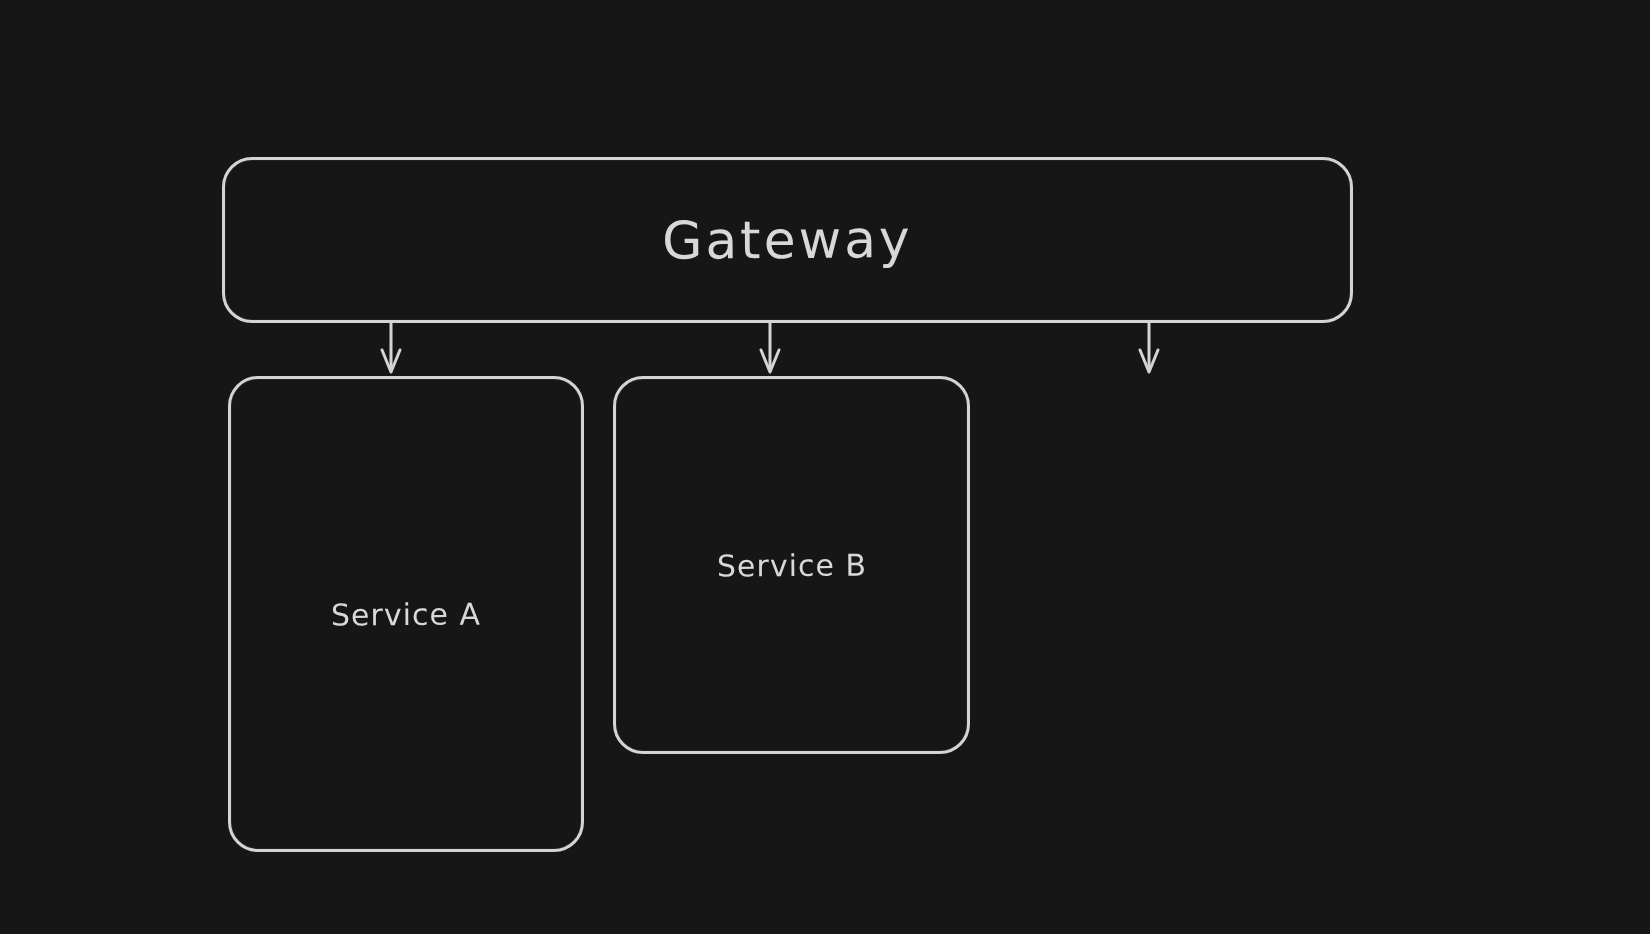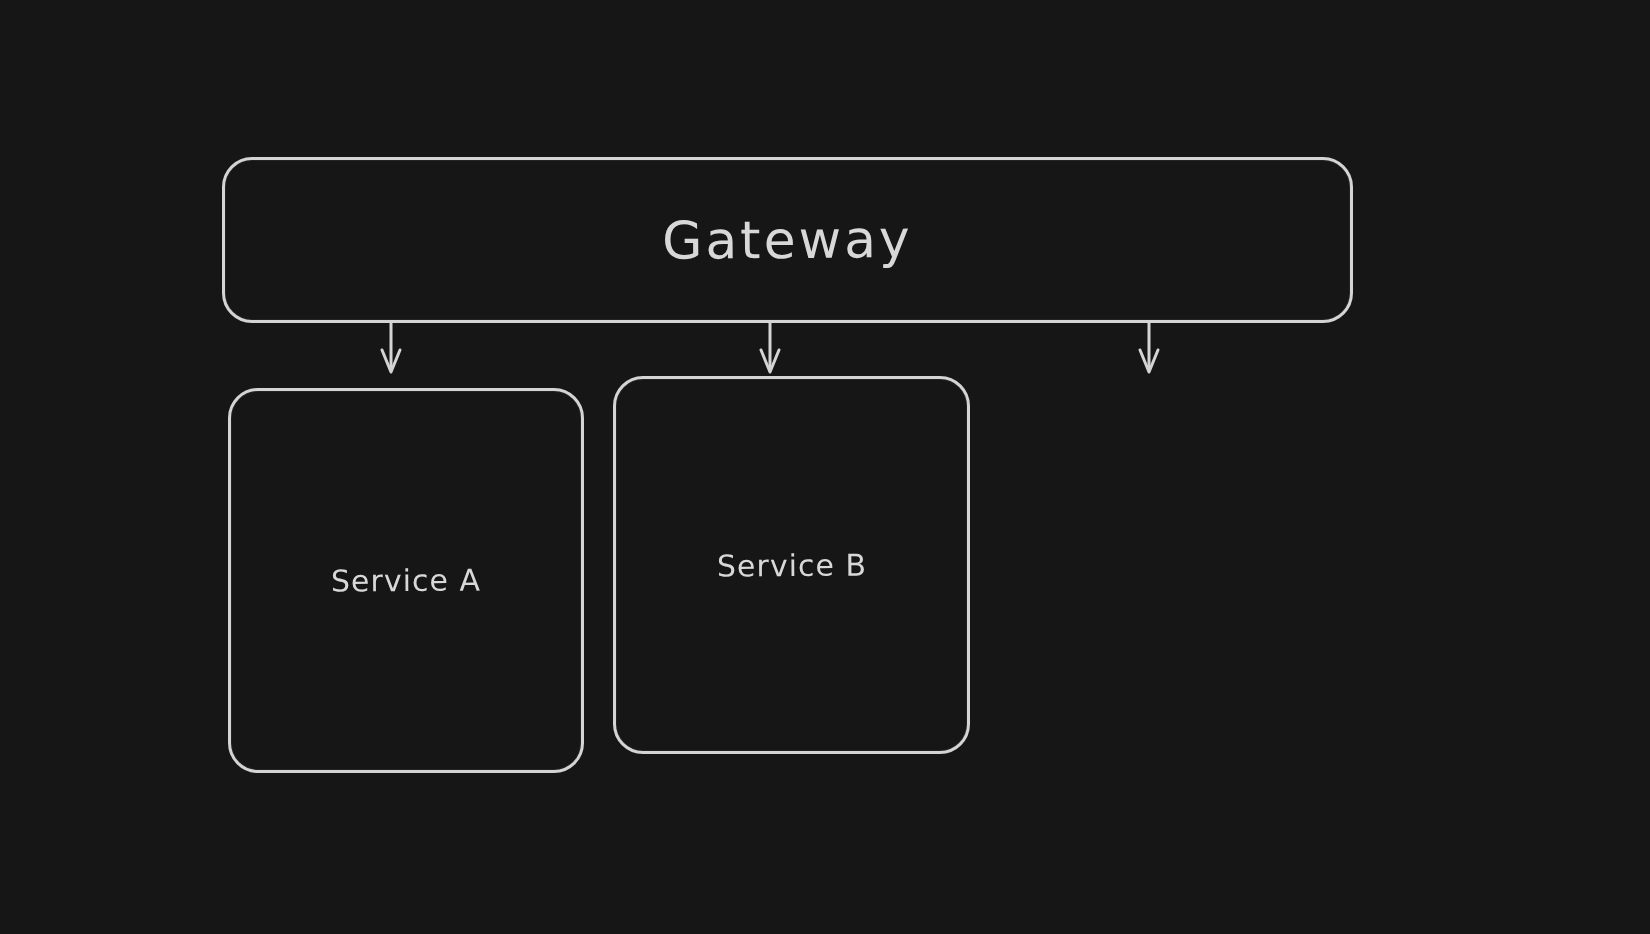--- a/index.html
+++ b/index.html
@@ -36,21 +36,21 @@
   .gateway {
     left: 222px;
     top: 157px;
     width: 1131px;
     height: 166px;
   }
   .gateway .label {
     font-size: 52px;
     letter-spacing: 3px;
   }
-  .service-a { left: 228px; top: 388px; width: 356px; height: 385px; align-items: center; }
+  .service-a { left: 228px; top: 376px; width: 356px; height: 476px; align-items: center; }
   .service-b { left: 613px; top: 376px; width: 357px; height: 378px; }
   .service-c { left: 1000px; top: 375px; width: 358px; height: 379px; }
   .service .label { font-size: 30px; }
   .arrow {
     position: absolute;
     top: 321px;
     width: 44px;
     height: 56px;
   }
   .arrow-a { left: 369px; }

